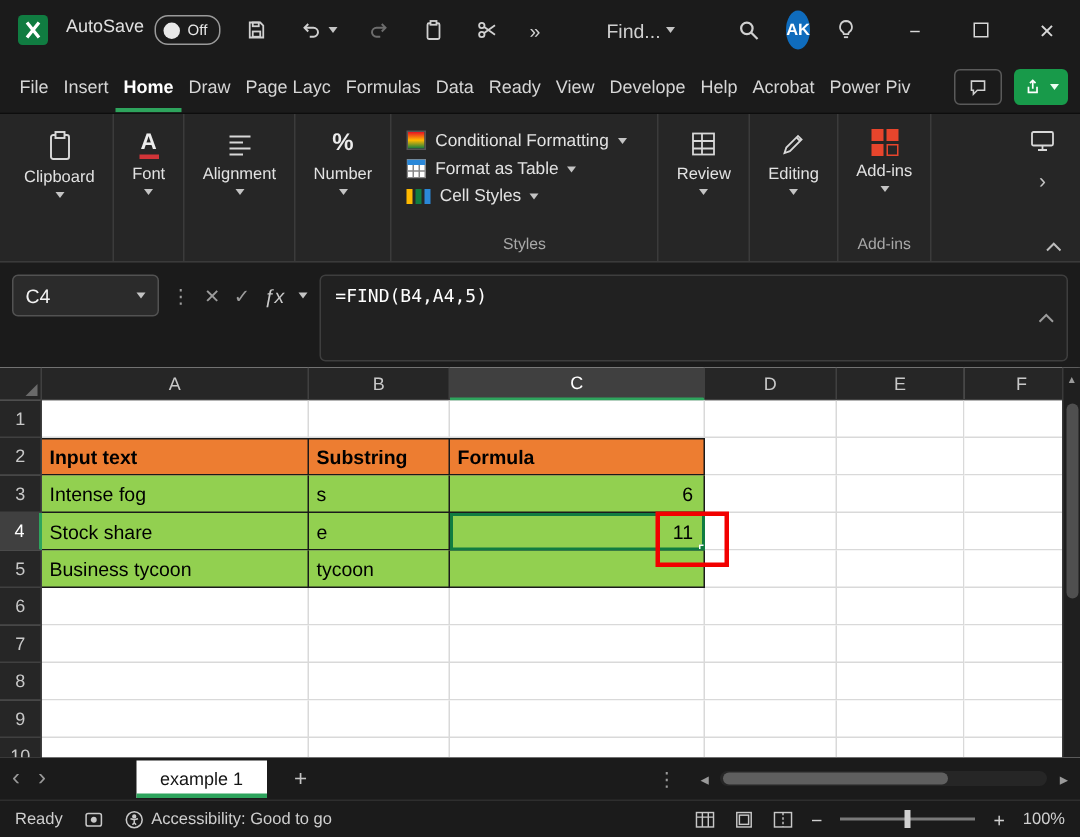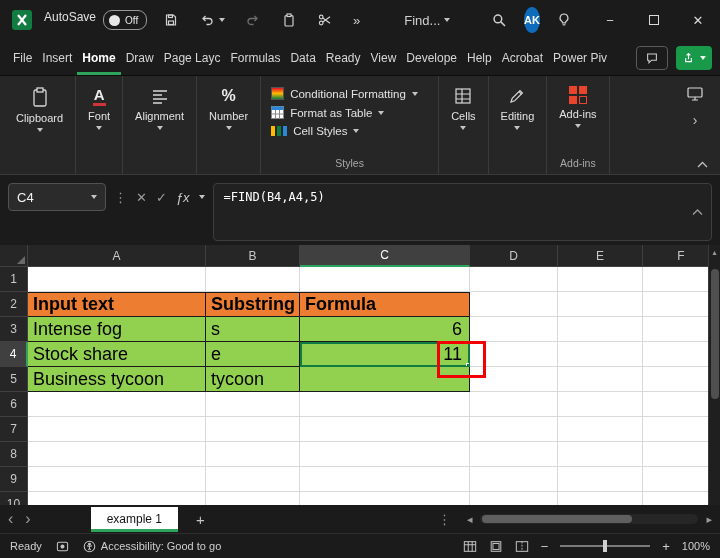--- a/index.html
+++ b/index.html
@@ -66,21 +66,21 @@
   
   .grid { position:absolute; top:245px; left:0; width:720px; height:260px; background:#ffffff; overflow:hidden; }
   .col-hdr-row { display:flex; height:22px; }
   .corner { width:28px; flex:0 0 28px; background:#262626; border-right:1px solid #404040; border-bottom:1px solid #404040; position:relative; }
   .corner::after { content:""; position:absolute; right:2px; bottom:2px; border-left:8px solid transparent; border-bottom:8px solid #6a6a6a; }
   .col-hdr { background:#262626; color:#c8c8c8; font-size:12px; display:flex; align-items:center; justify-content:center; border-right:1px solid #404040; border-bottom:1px solid #404040; }
   .col-hdr.sel { background:#404040; color:#fff; border-bottom:2px solid #2EA45D; }
   .grid-row { display:flex; height:25px; }
   .row-hdr { width:28px; flex:0 0 28px; background:#262626; color:#c8c8c8; font-size:12px; display:flex; align-items:center; justify-content:center; border-right:1px solid #404040; border-bottom:1px solid #404040; }
   .row-hdr.sel { background:#404040; color:#fff; border-right:2px solid #2EA45D; }
-  .cell { border-right:1px solid #d9d9d9; border-bottom:1px solid #d9d9d9; font-size:18px; color:#000; display:flex; align-items:center; padding:0 5px; background:#fff; overflow:hidden; white-space:nowrap; }
+  .cell { border-right:1px solid #d9d9d9; border-bottom:1px solid #d9d9d9; font-size:13px; color:#000; display:flex; align-items:center; padding:0 5px; background:#fff; overflow:hidden; white-space:nowrap; }
   .cell.num { justify-content:flex-end; padding-right:7px; }
   .cell.orange { background:#ED7D31; font-weight:bold; border-right-color:#1a1a1a; border-bottom-color:#1a1a1a; }
   .cell.green { background:#92D050; border-right-color:#1a1a1a; border-bottom-color:#1a1a1a; }
   .cell.tedge { border-top:1px solid #1a1a1a; }
   .cell.active-cell { outline:2px solid #107C41; outline-offset:-2px; position:relative; }
   .fill-handle { position:absolute; right:-3px; bottom:-3px; width:6px; height:6px; background:#107C41; border:1px solid #fff; z-index:3; }
   .cw-a{width:178px;flex:0 0 178px;} .cw-b{width:94px;flex:0 0 94px;} .cw-c{width:170px;flex:0 0 170px;}
   .cw-d{width:88px;flex:0 0 88px;} .cw-e{width:85px;flex:0 0 85px;} .cw-f{width:77px;flex:0 0 77px;}
   .annotation { position:absolute; left:437px; top:96px; width:49px; height:37px; border:3px solid #F20000; z-index:10; }
   .vscroll { position:absolute; top:0; right:0; width:12px; height:100%; background:#1f1f1f; border-left:1px solid #3a3a3a; z-index:5; }
@@ -275,21 +275,21 @@
         <span class="caret"></span>
       </div>
       <span class="grp-label" style="align-self:center;">Styles</span>
     </div>
     <div class="rgroup">
       <div class="bigbtn">
         <svg width="20" height="20" viewBox="0 0 20 20" stroke="#d8d8d8" fill="none" stroke-width="1.2">
             <rect x="3" y="3" width="14" height="14"></rect>
             <path d="M3 8h14M3 13h14M9 3v14"></path>
           </svg>
-        <span class="lbl">Cells</span>
+        <span class="lbl">Review</span>
         <span class="caret"></span>
       </div>
     </div>
     <div class="rgroup">
       <div class="bigbtn">
         <svg width="20" height="20" viewBox="0 0 20 20" stroke="#d8d8d8" fill="none" stroke-width="1.2">
             <path d="M4 16l1.2-3.6L13 4.6l2.4 2.4-7.8 7.8z"></path>
             <path d="M12 5.6l2.4 2.4"></path>
           </svg>
         <span class="lbl">Editing</span>

